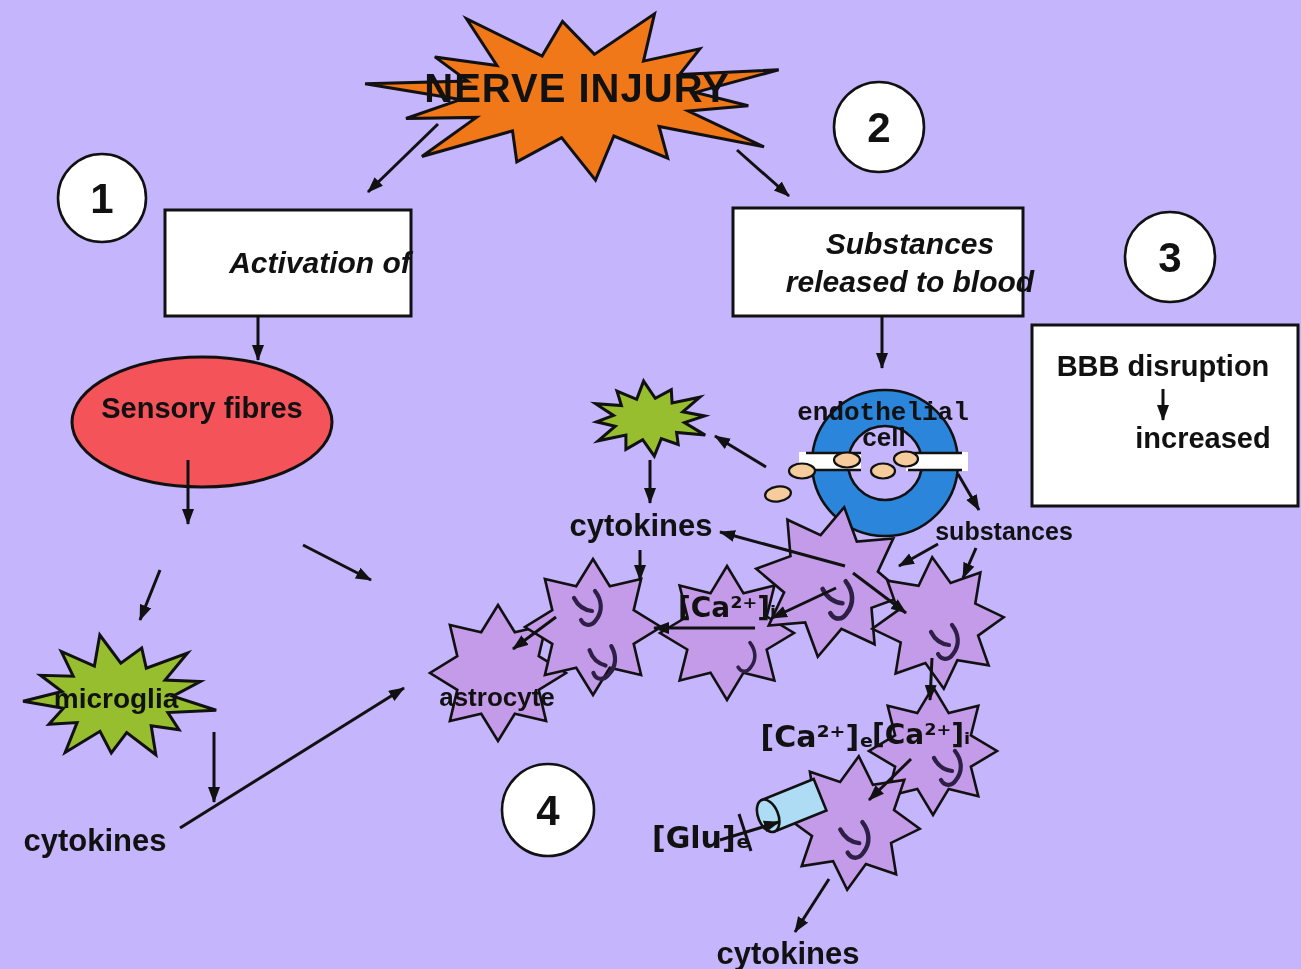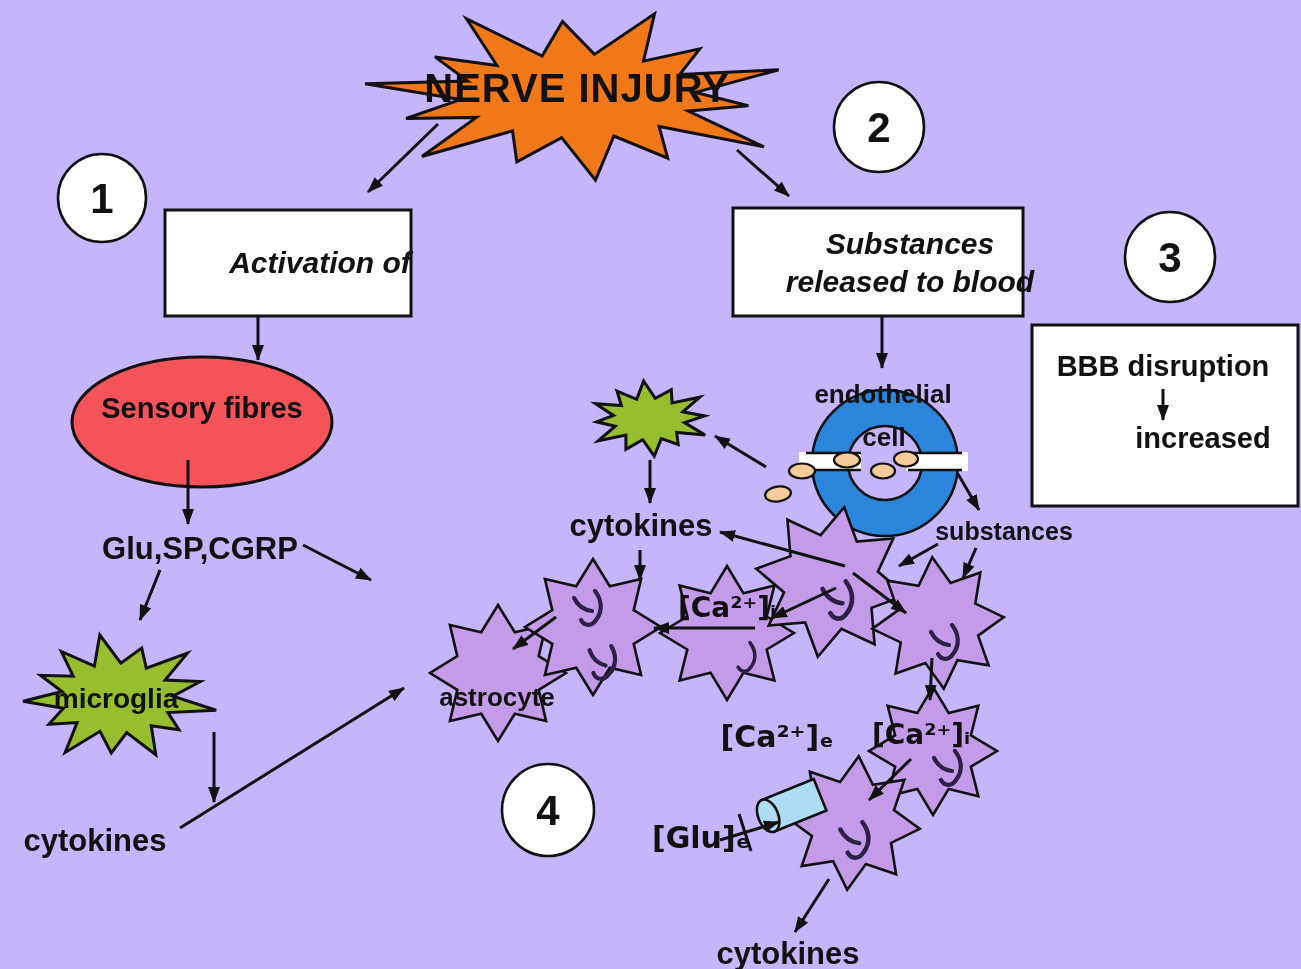--- a/index.html
+++ b/index.html
@@ -151,29 +151,28 @@
   <div>released to blood</div>
 </div>
 
 <div class="lbl t29" style="left:1163px;top:366px;">BBB disruption</div>
 <div class="lbl t29" style="left:1163px;top:438px;margin-left:40px;">increased</div>
 
 <div class="lbl t29" style="left:202px;top:408px;">
   <div>Sensory fibres</div>
 </div>
 
-<div class="lbl t31" style="left:200px;top:549px;">Glu,SP,CGRP</div>
 <div class="lbl t28" style="left:116px;top:698px;">microglia</div>
 <div class="lbl t31" style="left:95px;top:841px;">cytokines</div>
 <div class="lbl t31" style="left:641px;top:526px;">cytokines</div>
 <div class="lbl t31" style="left:788px;top:954px;">cytokines</div>
 
-<div class="lbl t26" style="left:883px;top:394px;">endothelial</div>
+<div class="lbl t26" style="left:883px;top:413px;font-family:Liberation Mono, monospace;">endothelial</div>
 <div class="lbl t26" style="left:884px;top:437px;">cell</div>
 <div class="lbl t25" style="left:1004px;top:532px;">substances</div>
 <div class="lbl t26" style="left:497px;top:697px;">astrocyte</div>
 
 <div class="lbl t28 sci" style="left:727px;top:607px;">[Ca²⁺]ᵢ</div>
-<div class="lbl t30 sci" style="left:745px;top:737px;">[Ca²⁺]ₑ</div>
+<div class="lbl t30 sci" style="left:785px;top:737px;">[Ca²⁺]ₑ</div>
 <div class="lbl t28 sci" style="left:921px;top:734px;">[Ca²⁺]ᵢ</div>
 <div class="lbl t30 sci" style="left:669px;top:838px;">[Glu]ₑ</div>
 
 </div>
 
 </body></html>

